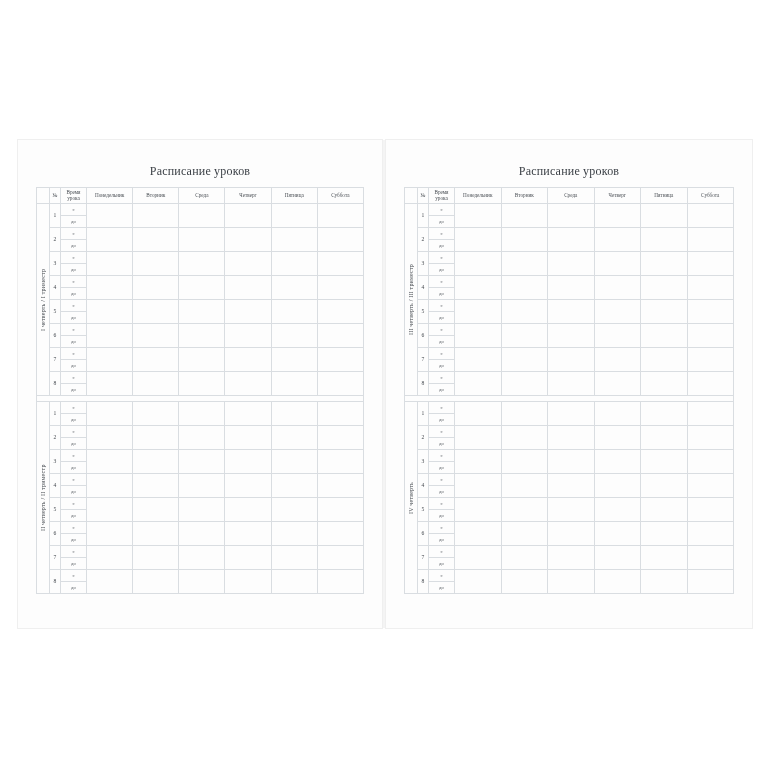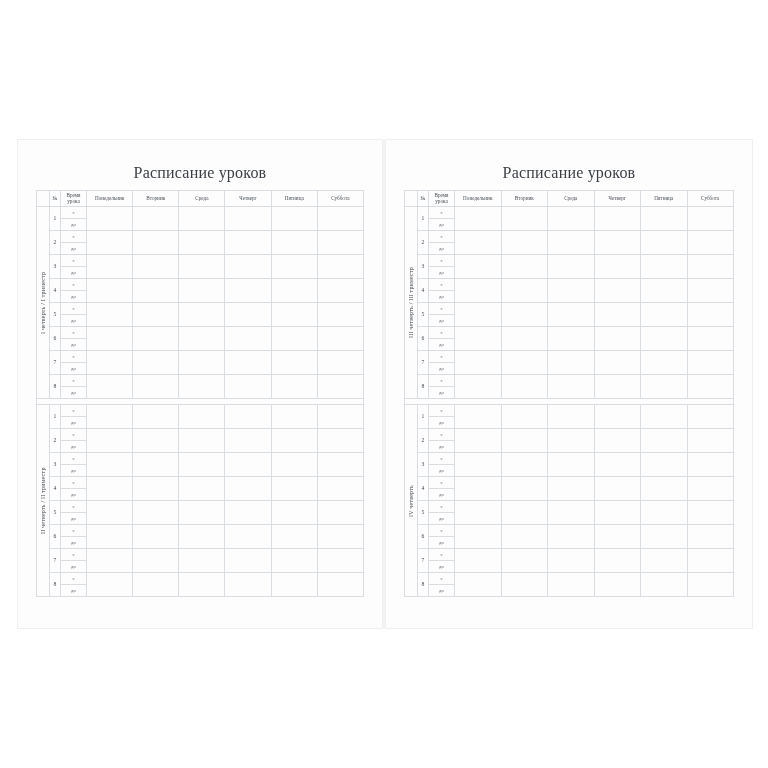--- a/index.html
+++ b/index.html
@@ -29,21 +29,21 @@
     height: 488px;
   }
   .sheet-right {
     left: 386px;
     top: 140px;
     width: 366px;
     height: 488px;
   }
   .page-title {
     text-align: center;
-    font-size: 16px;
+    font-size: 12px;
     color: #3a3f45;
     letter-spacing: 0.2px;
     margin-top: 24px;
     margin-bottom: 8px;
     font-family: "Liberation Serif", serif;
   }
   .table-wrap {
     padding: 0 18px 0 18px;
   }
   table.sched {

